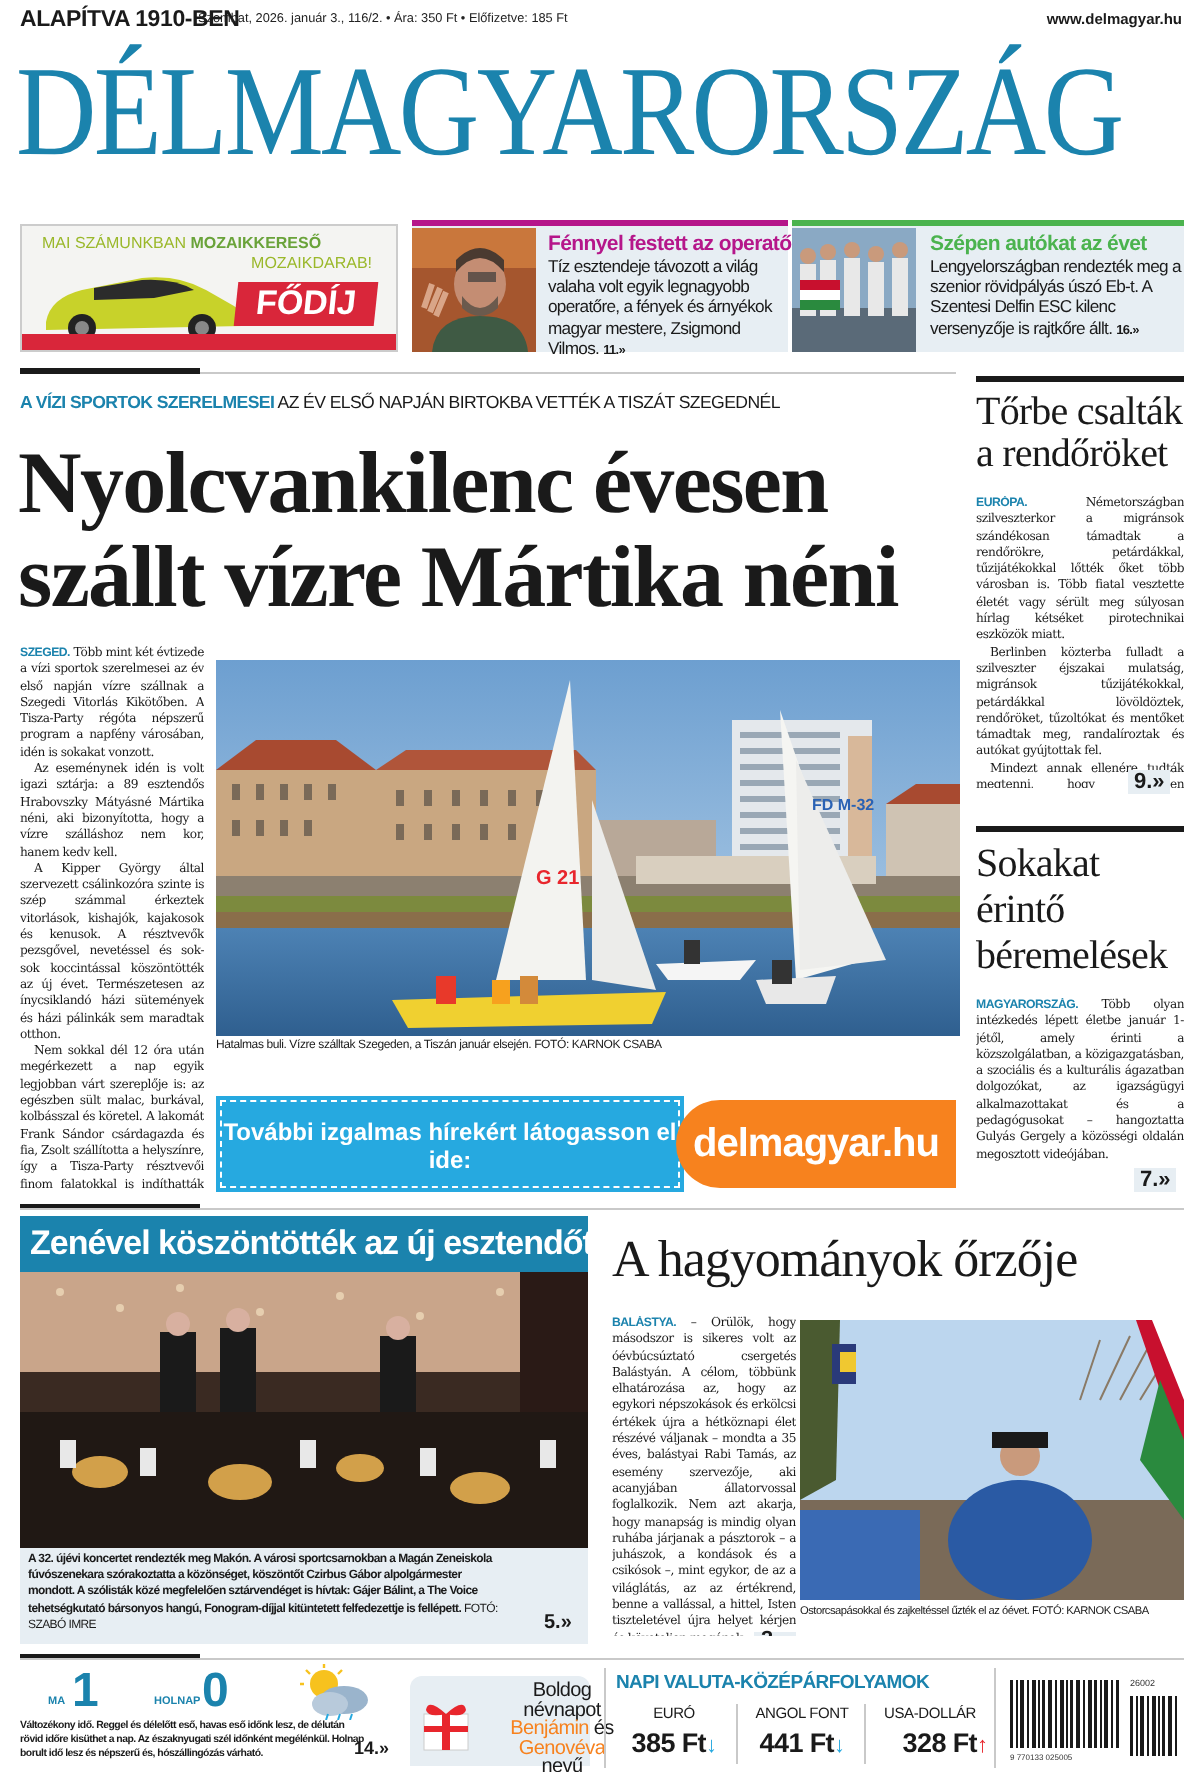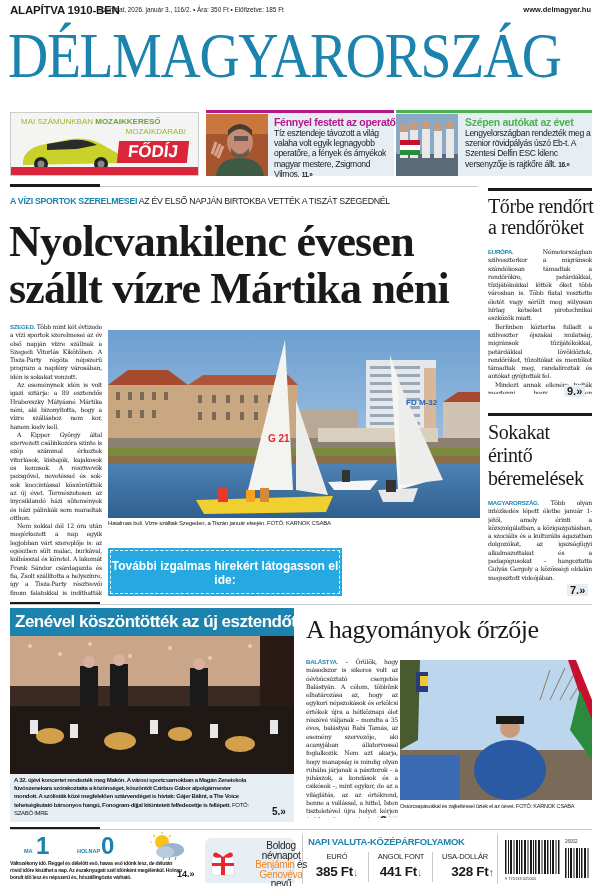--- a/index.html
+++ b/index.html
@@ -279,24 +279,25 @@
   <path d="M270 160 L310 158 L305 172 L275 172 Z" fill="#e8e8e8"></path>
   <rect x="278" y="150" width="10" height="12" fill="#333"></rect>
 
   <path d="M220 152 L270 150 L262 160 L226 160 Z" fill="#f5f5f5"></path>
   <rect x="234" y="140" width="8" height="12" fill="#333"></rect>
 </svg>
 <div id="main-caption" class="abs">Hatalmas buli. Vízre szálltak Szegeden, a Tiszán január elsején. FOTÓ: KARNOK CSABA</div>
 
 <div id="banner" class="abs">
   <div class="left">További izgalmas hírekért látogasson el ide:</div>
+  <div class="right">delmagyar.hu</div>
 </div>
 
 <div id="right-rule-1" class="abs rule-thick"></div>
-<div id="side1-title" class="abs side-h">Tőrbe rendőrt a rendőröket</div>
+<div id="side1-title" class="abs side-h">Tőrbe csalták a rendőröket</div>
 <div id="side1-body" class="abs body">
   <p class="first"><span class="loc">EURÓPA.</span> <span>Németországban szilveszterkor a migránsok szándékosan támadtak a rendőrökre, petárdákkal, tűzijátékokkal lőtték őket több városban is. Több fiatal vesztette életét vagy sérült meg súlyosan hírlag kétséket pirotechnikai eszközök miatt.</span></p>
   <p>Berlinben közterba fulladt a szilveszter éjszakai mulatság, migránsok tűzijátékokkal, petárdákkal lövöldöztek, rendőröket, tűzoltókat és mentőket támadtak meg, randalíroztak és autókat gyújtottak fel.</p>
   <p>Mindezt annak ellenére tudták megtenni, hogy Berlinben szilveszterkor mintegy 4300 rendőrt vezényeltek ki a közbiztonság garantálására. Körülbelül harminc rendőr sérült meg.</p>
 </div>
 <div id="side1-ref" class="abs pageref">9.»</div>
 
 <div id="right-rule-2" class="abs rule-thick"></div>
 <div id="side2-title" class="abs side-h">Sokakat érintő béremelések</div>
 <div id="side2-body" class="abs body">

